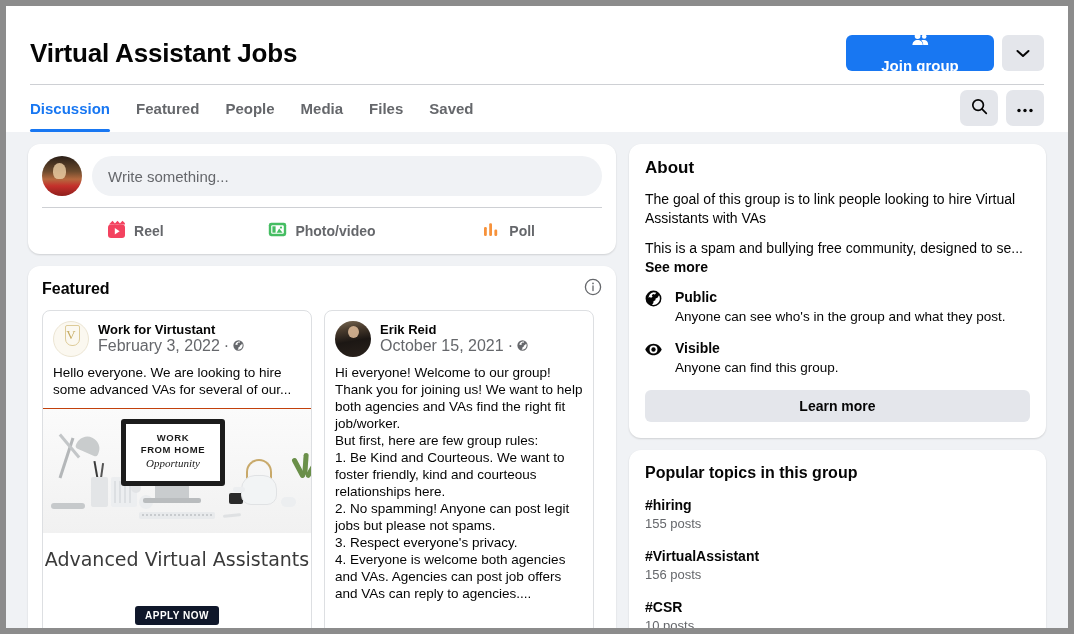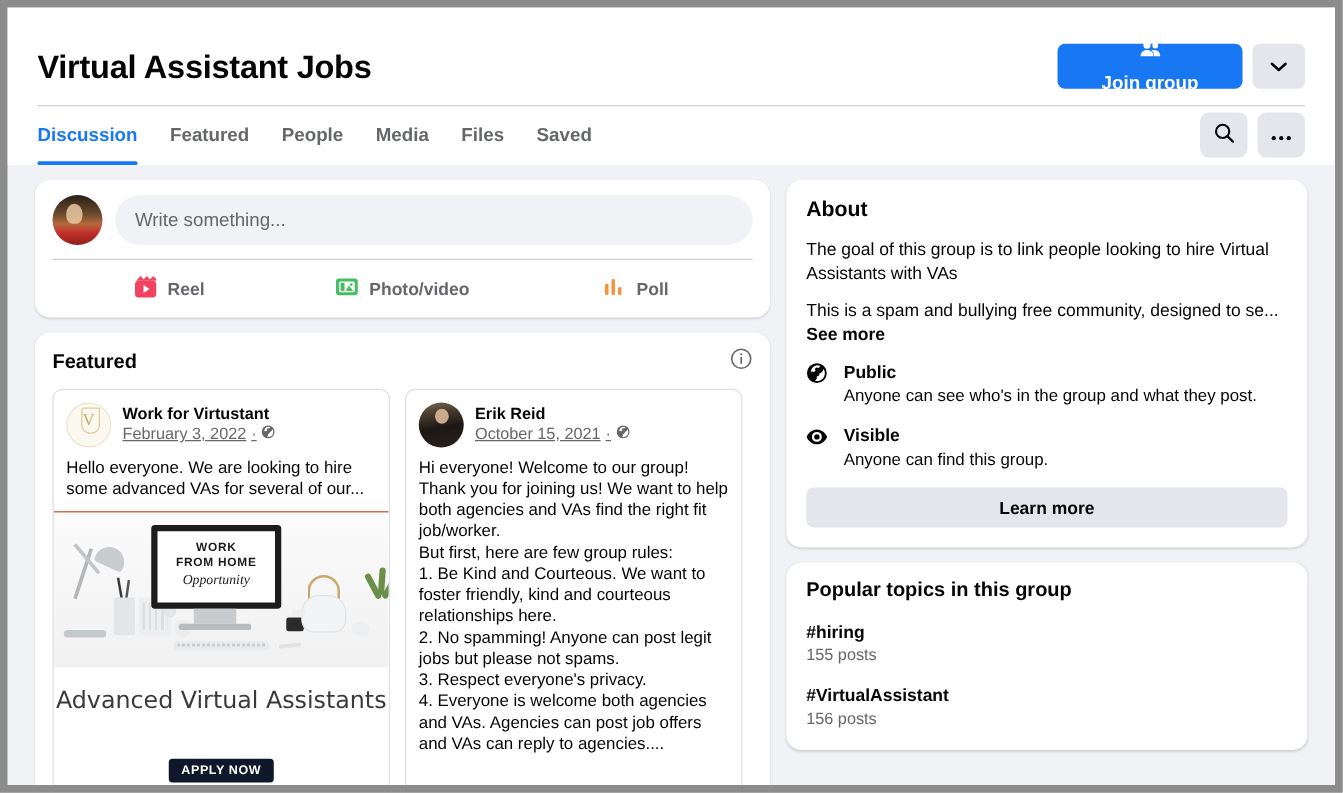--- a/index.html
+++ b/index.html
@@ -211,21 +211,21 @@
   }
   .av-erik::after {
     content: "";
     position: absolute;
     left: 13px; top: 5px; width: 11px; height: 12px;
     background: #d9b796;
     border-radius: 50%;
     opacity: .9;
   }
   .post-author { font-size: 13px; font-weight: bold; color: #050505; line-height: 17px; }
-  .post-meta { font-size: 13px; color: #65676b; display: flex; align-items: center; gap: 4px; line-height: 16px; text-decoration: underline; }
+  .post-meta { font-size: 16px; color: #65676b; display: flex; align-items: center; gap: 4px; line-height: 16px; }
   .post-text {
     font-size: 13.5px;
     color: #050505;
     line-height: 17px;
     padding: 7px 10px 10px 10px;
     white-space: pre-line;
   }
   
   .post-image {
     height: 260px;
@@ -576,17 +576,21 @@
       <div class="card topics">
         <div class="topics-title">Popular topics in this group</div>
         <div class="topic">
           <div class="topic-tag">#hiring</div>
           <div class="topic-count">155 posts</div>
         </div>
         <div class="topic">
           <div class="topic-tag">#VirtualAssistant</div>
           <div class="topic-count">156 posts</div>
         </div>
+        <div class="topic">
+          <div class="topic-tag">#CSR</div>
+          <div class="topic-count">10 posts</div>
+        </div>
       </div>
 
     </div>
   </div>
 </div>
 
 </body></html>

